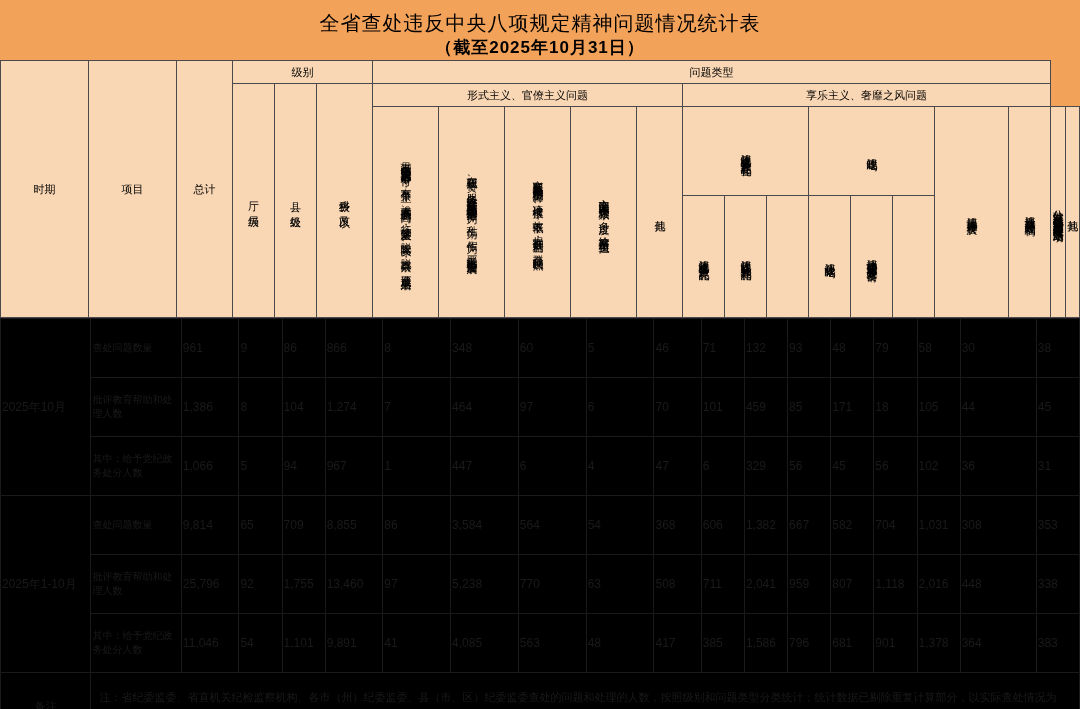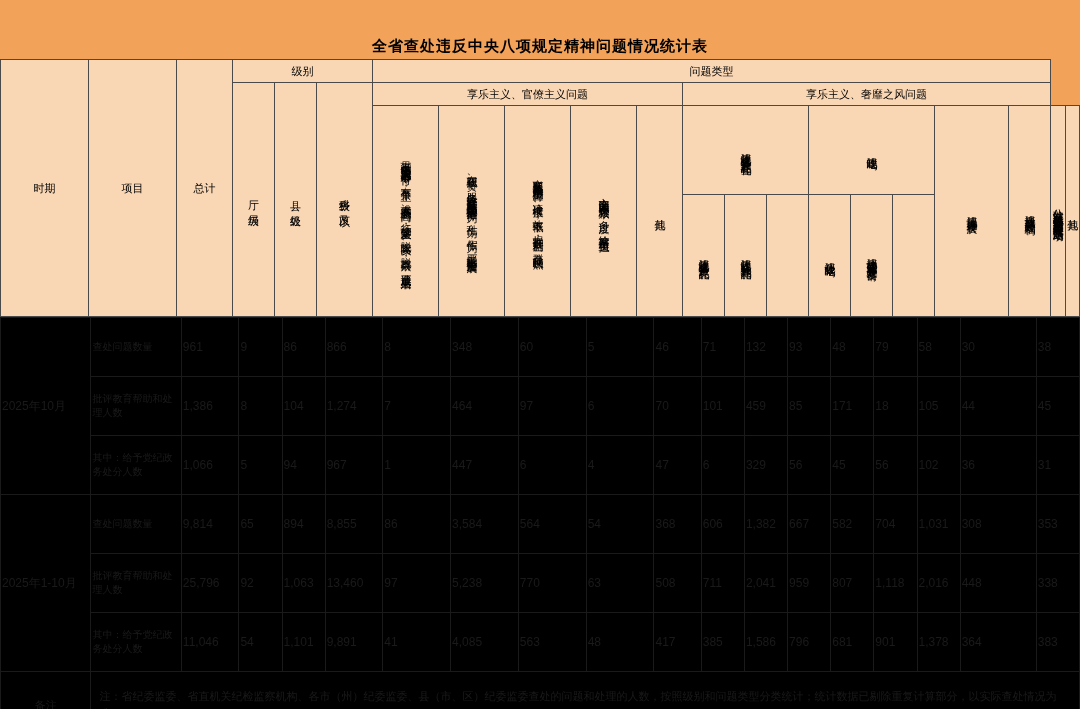--- a/index.html
+++ b/index.html
@@ -16,21 +16,21 @@
     box-sizing:border-box;
   }
   .title-block{
     width:1080px;
     background:#F3A25A;
     text-align:center;
     padding-top:10px;
     box-sizing:border-box;
   }
   .title-main{
-    font-size:15px;font-weight:bold;color:#000;letter-spacing:1px;line-height:26px;margin-top:23px;
+    font-size:20px;font-weight:normal;color:#000;letter-spacing:1px;line-height:26px;
   }
   .title-sub{
     font-size:17px;font-weight:bold;color:#000;letter-spacing:1px;line-height:24px;
   }
   table.main{
     border-collapse:collapse;
     width:1080px;
     table-layout:fixed;
     margin:0;
   }
@@ -89,20 +89,21 @@
     border-collapse:collapse;width:1080px;table-layout:fixed;
   }
 </style>
 </head>
 <body>
 
 <div id="sheet">
 
   <div class="title-block">
     <div class="title-main">全省查处违反中央八项规定精神问题情况统计表</div>
+    <div class="title-sub">（截至2025年10月31日）</div>
   </div>
 
   <table class="main">
     <colgroup>
       <col style="width:88px">
         <col style="width:88px">
         <col style="width:56px">
       <col style="width:42px">
         <col style="width:42px">
         <col style="width:56px">
@@ -137,21 +138,21 @@
       <td class="hdr" rowspan="3">
         <div class="vwrap">
               <span class="vtxt">县 处级</span>
             </div>
       </td>
       <td class="hdr" rowspan="3">
         <div class="vwrap">
               <span class="vtxt">乡科级 及以下</span>
             </div>
       </td>
-      <td class="hdr" colspan="5" style="height:22px">享乐主义、官僚主义问题</td>
+      <td class="hdr" colspan="5" style="height:22px">形式主义、官僚主义问题</td>
       <td class="hdr" colspan="8" style="height:22px">享乐主义、奢靡之风问题</td>
     </tr>
     <tr>
       <td class="hdr" rowspan="2">
         <div class="vwrap">
               <span class="vtxt hdr-small">贯彻党中央重大决策部署有令不行、有禁不止，或者表态多调门高、行动少落实差，脱离实际、脱离群众，造成严重后果</span>
             </div>
       </td>
       <td class="hdr" rowspan="2">
         <div class="vwrap">
@@ -318,42 +319,42 @@
         <td>102</td>
         <td>36</td>
         <td>31</td>
       </tr>
 
       <tr class="dark">
         <td class="period" rowspan="3">2025年1-10月</td>
         <td class="proj">查处问题数量</td>
         <td>9,814</td>
         <td>65</td>
-        <td>894</td>
+        <td>709</td>
         <td>8,855</td>
         <td>86</td>
         <td>3,584</td>
         <td>564</td>
         <td>54</td>
         <td>368</td>
         <td>606</td>
         <td>1,382</td>
         <td>667</td>
         <td>582</td>
         <td>704</td>
         <td>1,031</td>
         <td>308</td>
         <td>353</td>
       </tr>
 
       <tr class="dark">
         <td class="proj">批评教育帮助和处理人数</td>
         <td>25,796</td>
         <td>92</td>
-        <td>1,063</td>
+        <td>1,755</td>
         <td>13,460</td>
         <td>97</td>
         <td>5,238</td>
         <td>770</td>
         <td>63</td>
         <td>508</td>
         <td>711</td>
         <td>2,041</td>
         <td>959</td>
         <td>807</td>

